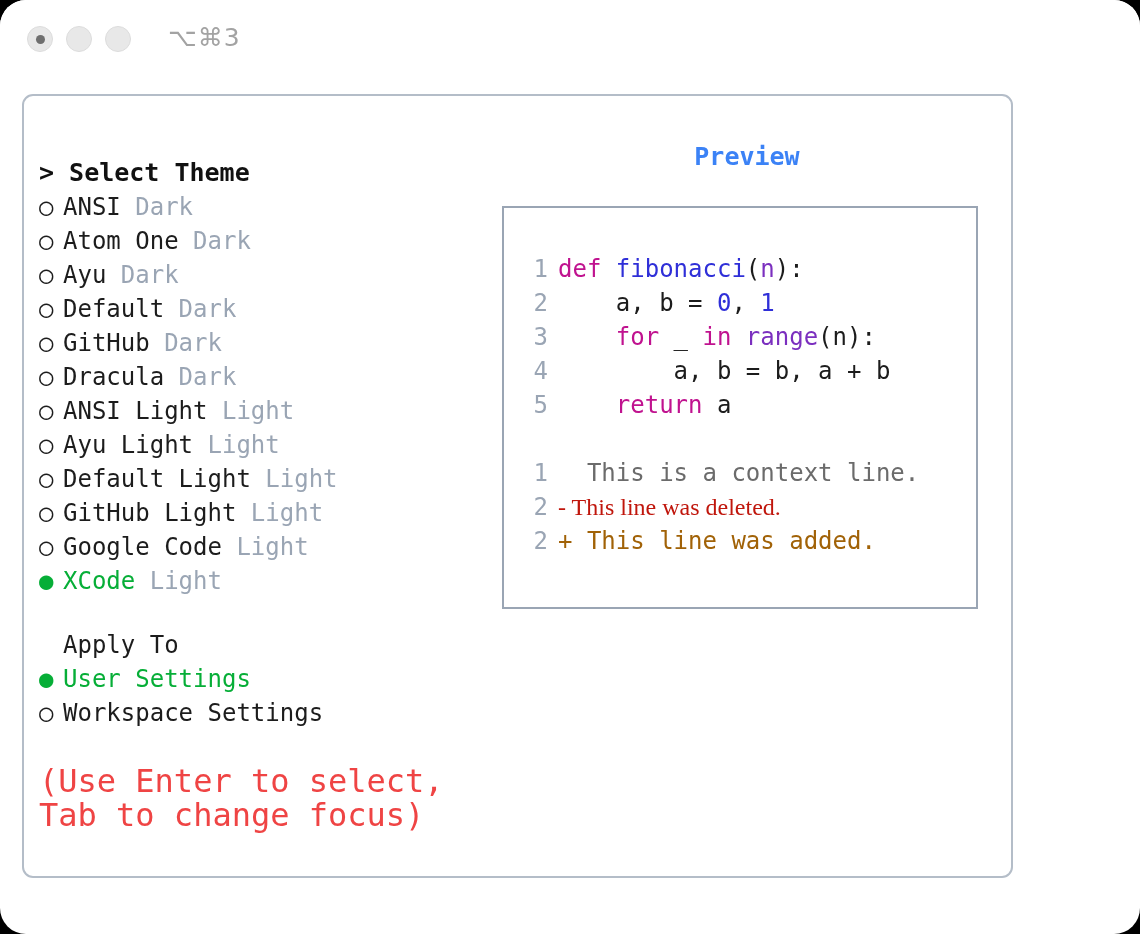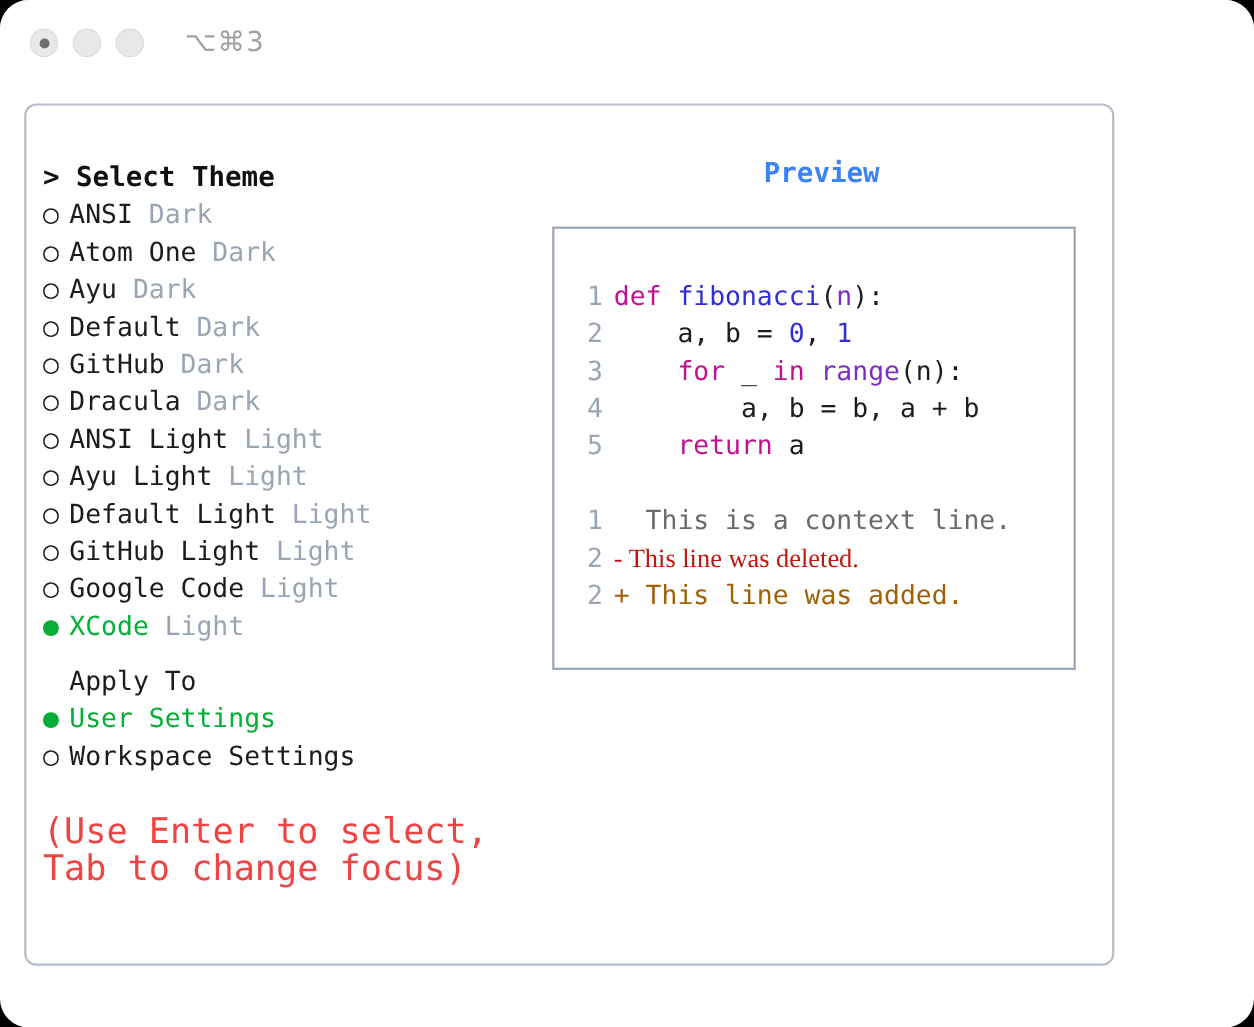--- a/index.html
+++ b/index.html
@@ -82,21 +82,21 @@
     border: 2px solid #b4bdc8;
     border-radius: 11px;
     box-sizing: border-box;
     background: #ffffff;
   }
 
   
   #theme-column {
     position: absolute;
     left: 15px;
-    top: 48px;
+    top: 60px;
     width: 440px;
   }
 
   .tui-line {
     height: 34px;
     line-height: 34px;
     font-size: 24px;
     white-space: pre;
     color: #1c1c1c;
   }
@@ -111,21 +111,21 @@
     display: inline-block;
     width: 24px;
   }
   .marker-selected { color: #06ae37; }
   .marker-unselected { color: #1c1c1c; }
 
   .theme-name { color: #1c1c1c; }
   .theme-name.selected { color: #06ae37; }
   .theme-kind { color: #9aa5b4; }
 
-  #apply-to-block { margin-top: 16px; }
+  #apply-to-block { margin-top: 30px; }
   #apply-to-label {
     padding-left: 24px;
     font-size: 24px;
     color: #1c1c1c;
   }
   .apply-option.selected { color: #06ae37; }
 
   #hint-text {
     margin-top: 34px;
     font-size: 32px;

